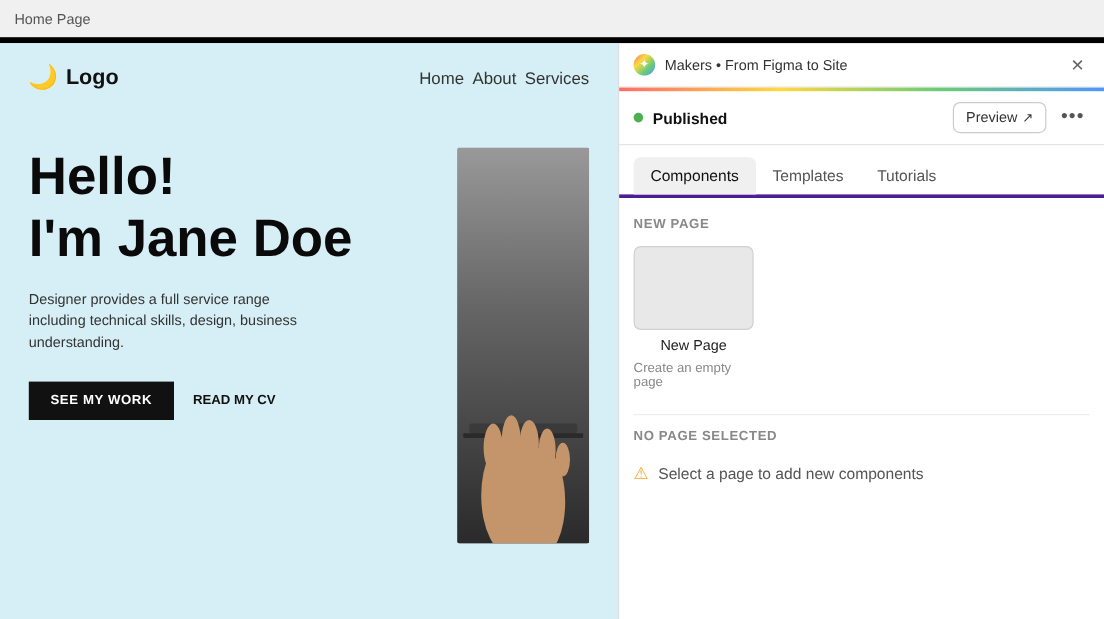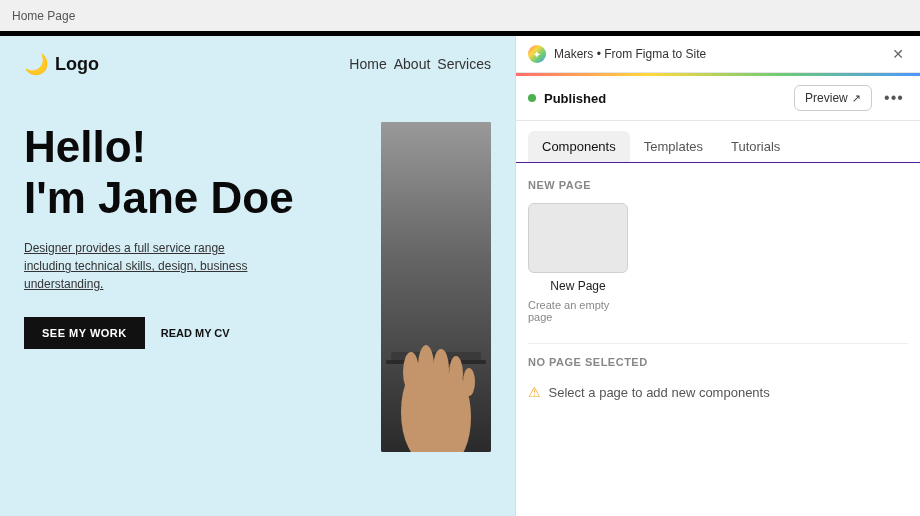--- a/index.html
+++ b/index.html
@@ -83,21 +83,20 @@
       color: #0a0a0a;
       margin-bottom: 16px;
     }
 
     .hero-desc {
       font-size: 12px;
       color: #333;
       line-height: 1.5;
       max-width: 240px;
       margin-bottom: 24px;
-      text-decoration: underline;
     }
 
     .hero-buttons {
       display: flex;
       gap: 16px;
       align-items: center;
     }
 
     .btn-primary {
       background: #111;
@@ -235,21 +234,21 @@
     .progress-bar {
       height: 3px;
       background: linear-gradient(90deg, #ff6b6b 0%, #ffd93d 33%, #6bcb77 66%, #4d96ff 100%);
     }
 
     
     .panel-tabs {
       display: flex;
       padding: 10px 12px 0 12px;
       gap: 0;
-      border-bottom: 1px solid #4c1d95;
+      border-bottom: 3px solid #4c1d95;
     }
 
     .tab {
       padding: 8px 14px;
       font-size: 13px;
       cursor: pointer;
       color: #555;
       border-radius: 6px 6px 0 0;
       font-weight: 400;
     }

